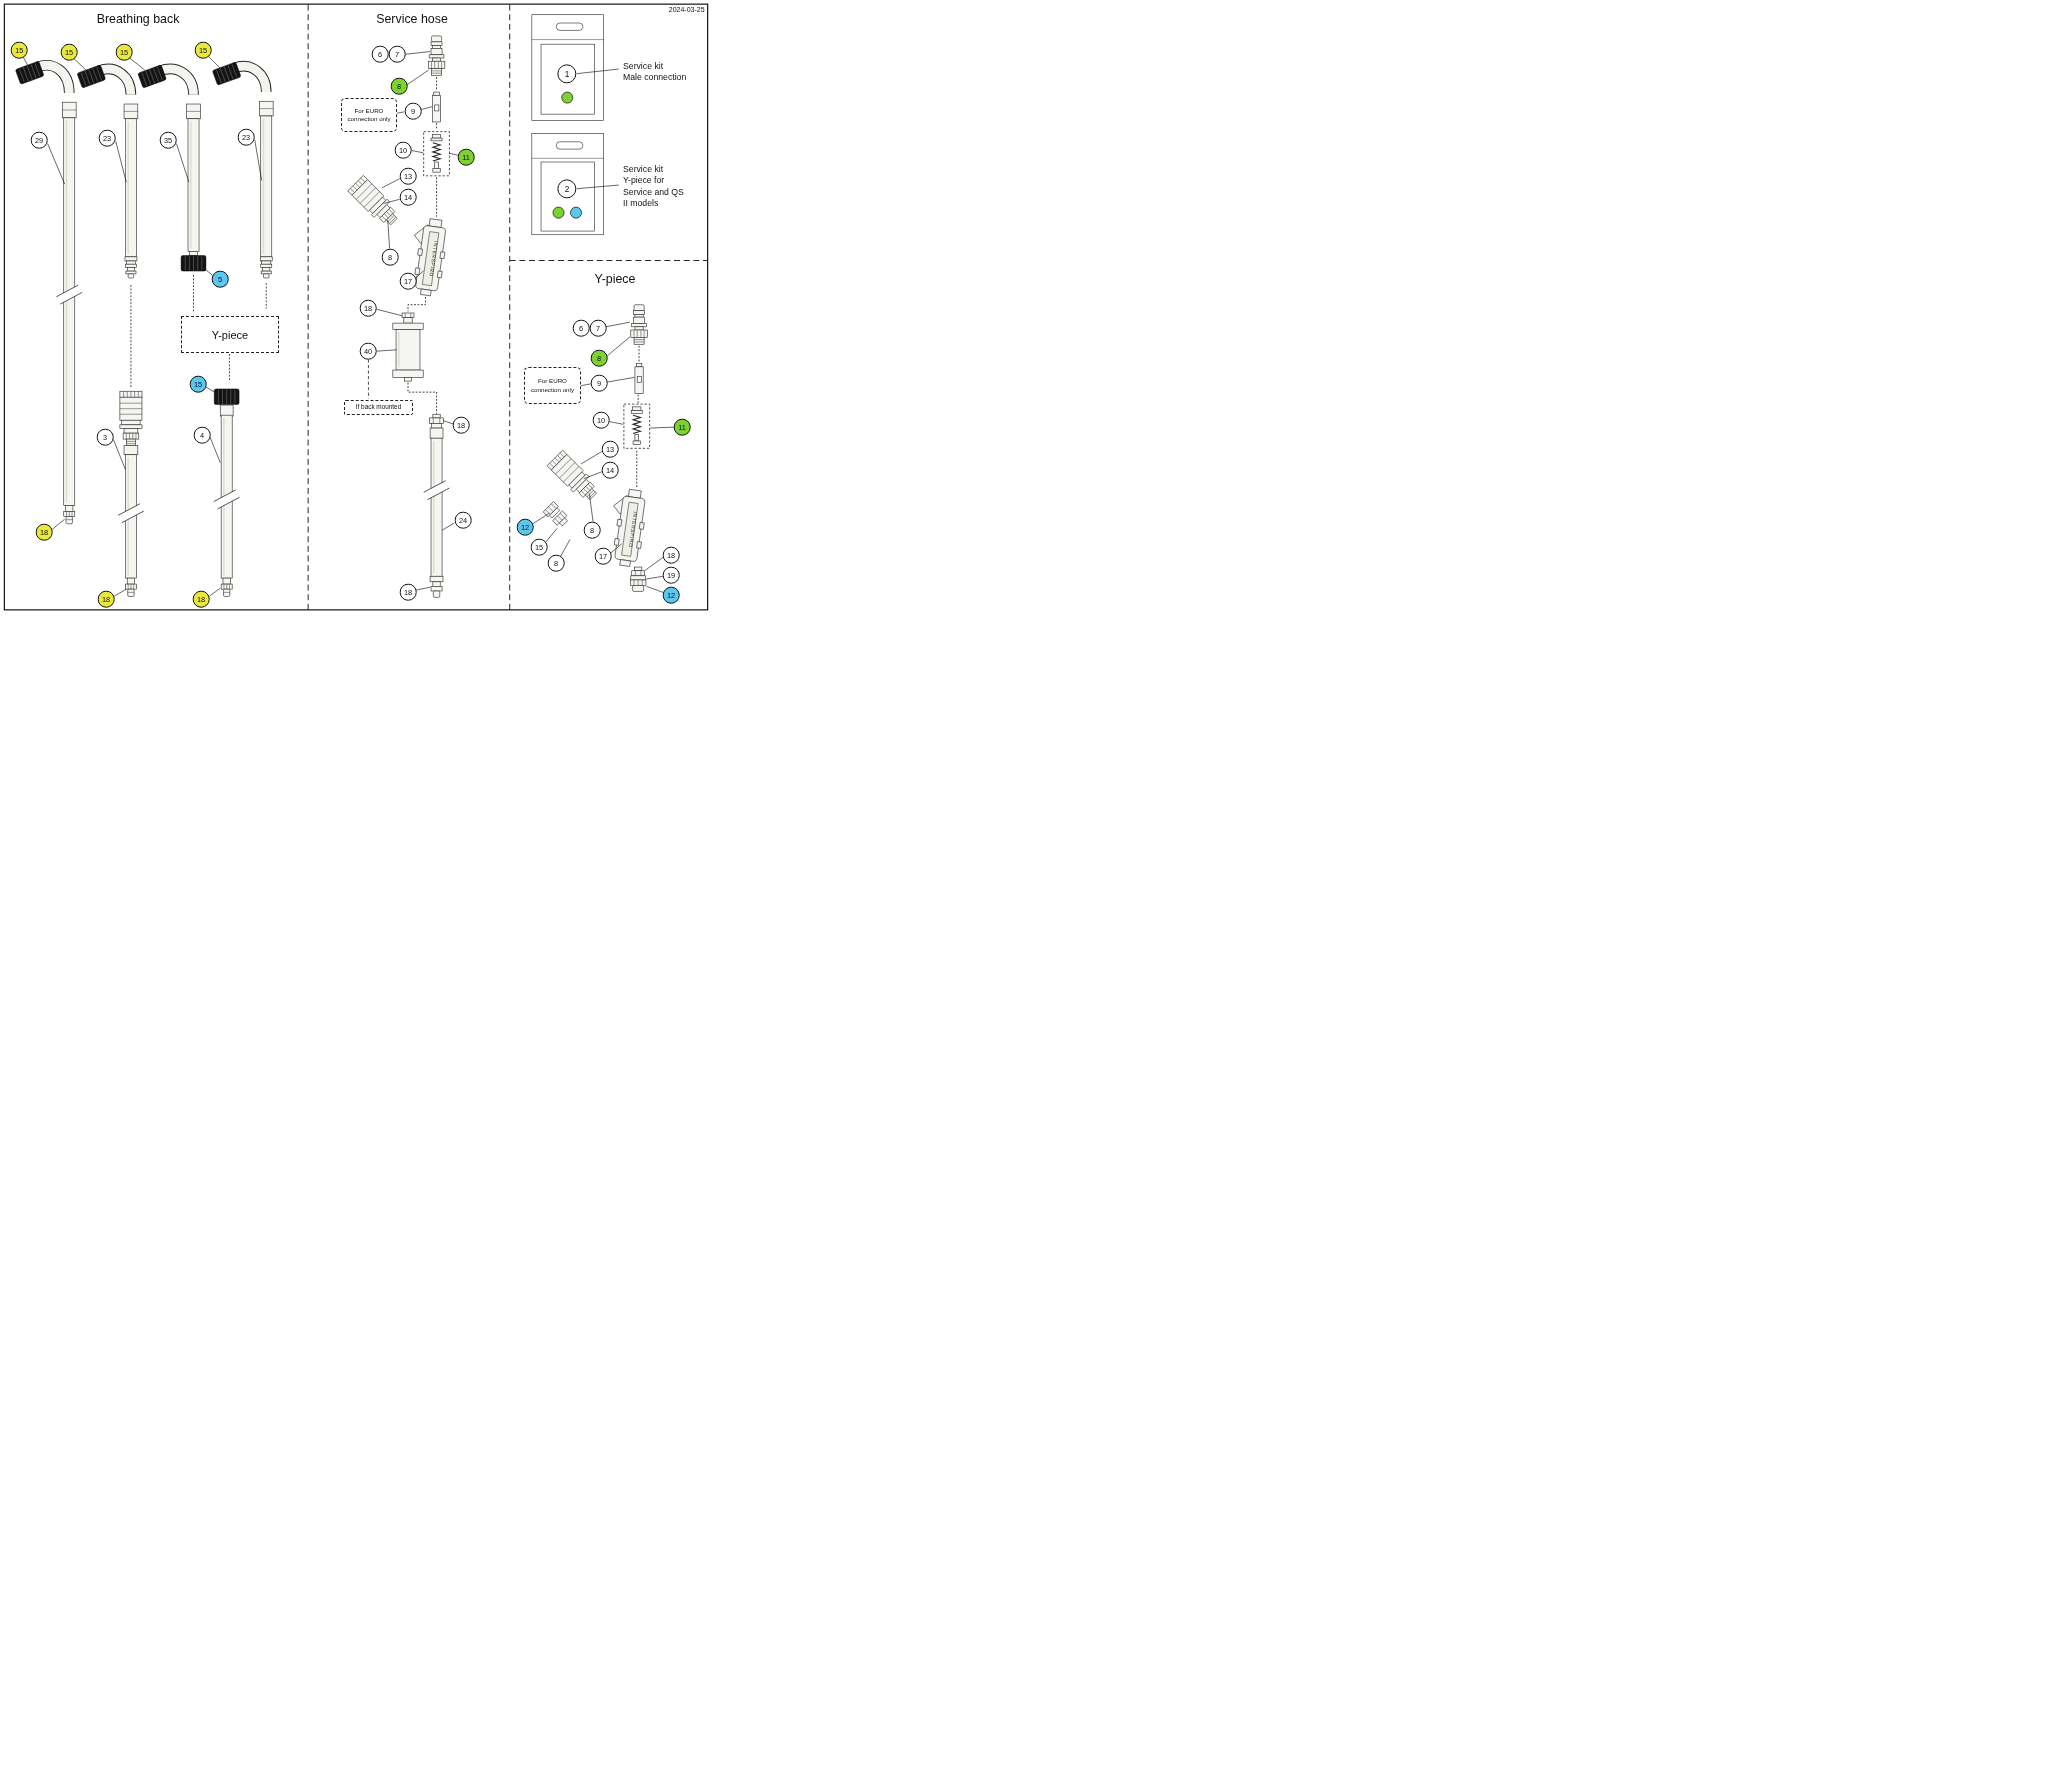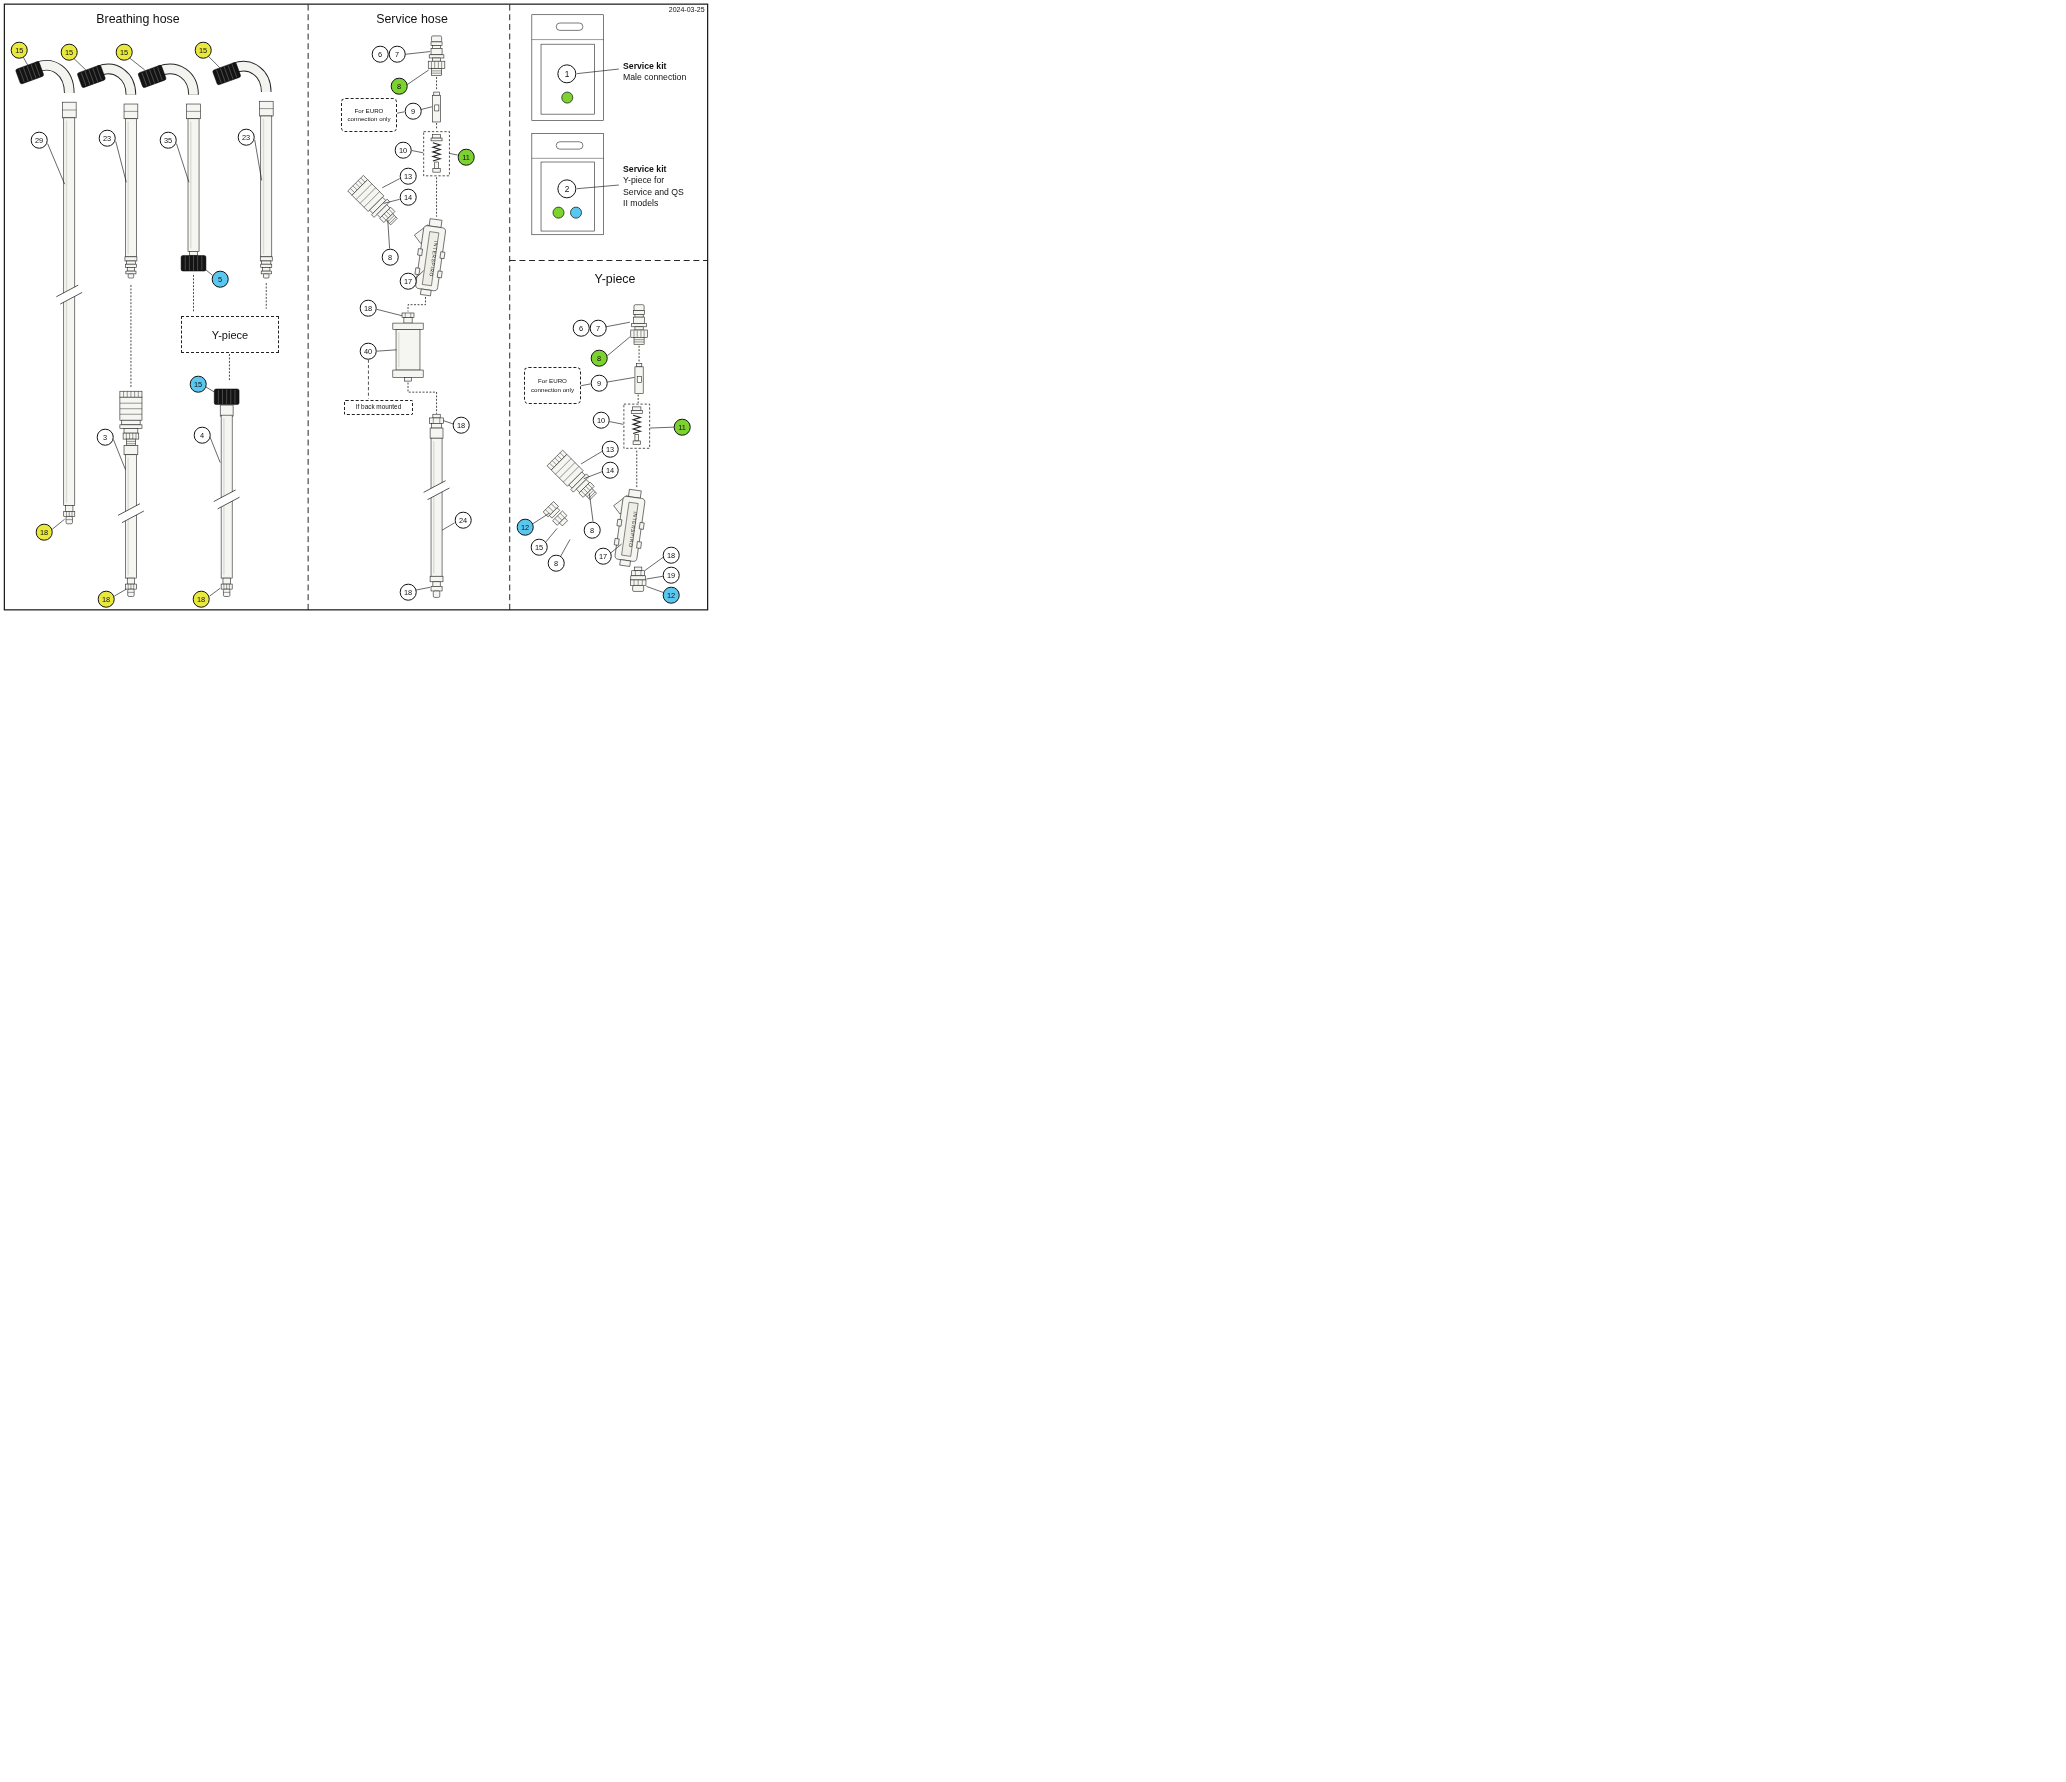--- a/index.html
+++ b/index.html
@@ -30,21 +30,21 @@
   .callout.lg{width:19.3px;height:19.3px;font-size:8.3px}
   .callout.yellow{background:#e9e83c}
   .callout.green{background:#7cd22e}
   .callout.cyan{background:#5ac8ee}
   .note{position:absolute;border:0.8px dashed #222;border-radius:4.6px;display:flex;align-items:center;
         justify-content:center;text-align:center;font-size:6.2px;line-height:1.3;padding:1.8px;background:#fff;z-index:4}
   .note.sq{border-radius:1.8px;font-size:6.4px}
   .ybox{position:absolute;border:0.9px dashed #222;display:flex;align-items:center;justify-content:center;
         font-size:11px;background:#fff;z-index:4}
   .kit-label{position:absolute;font-size:8.7px;line-height:1.32}
-  .kit-label .b{font-weight:bold}
+  .kit-label .b{font-weight:normal}
 </style>
 </head>
 <body>
 
 <div class="page">
 
 <svg class="art" viewBox="0 0 1546 1334">
   <defs>
     <g id="hoseEnd">
       <rect x="-8" y="0" width="16" height="13" class="m"></rect>
@@ -343,21 +343,21 @@
     <line x1="1218" y1="1208" x2="1238" y2="1172" class="ln"></line>
     <line x1="1288" y1="1133" x2="1280" y2="1072" class="ln"></line>
     <line x1="1327" y1="1201" x2="1350" y2="1182" class="ln"></line>
     <line x1="1440" y1="1211" x2="1400" y2="1240" class="ln"></line>
     <line x1="1440" y1="1252" x2="1404" y2="1258" class="ln"></line>
     <line x1="1440" y1="1287" x2="1404" y2="1274" class="ln"></line>
   </g>
 </svg>
 
 <div class="date" style="right:7.4px;top:5.5px">2024-03-25</div>
-<div class="title" style="left:138px;top:12px">Breathing hose</div>
+<div class="title" style="left:138px;top:12px">Breathing back</div>
 <div class="title" style="left:412px;top:12px">Service hose</div>
 <div class="title" style="left:615px;top:272px">Y-piece</div>
 
 <div class="ybox" style="left:181px;top:316px;width:98px;height:37px">Y-piece</div>
 <div class="note" style="left:341px;top:98px;width:56px;height:34px">For EURO connection only</div>
 <div class="note sq" style="left:344px;top:400px;width:69px;height:14.7px">If back mounted</div>
 <div class="note" style="left:524px;top:367px;width:57px;height:37px">For EURO connection only</div>
 
 <div class="kit-label" style="left:623px;top:61px;width:78px">
   <div class="b">Service kit</div>

